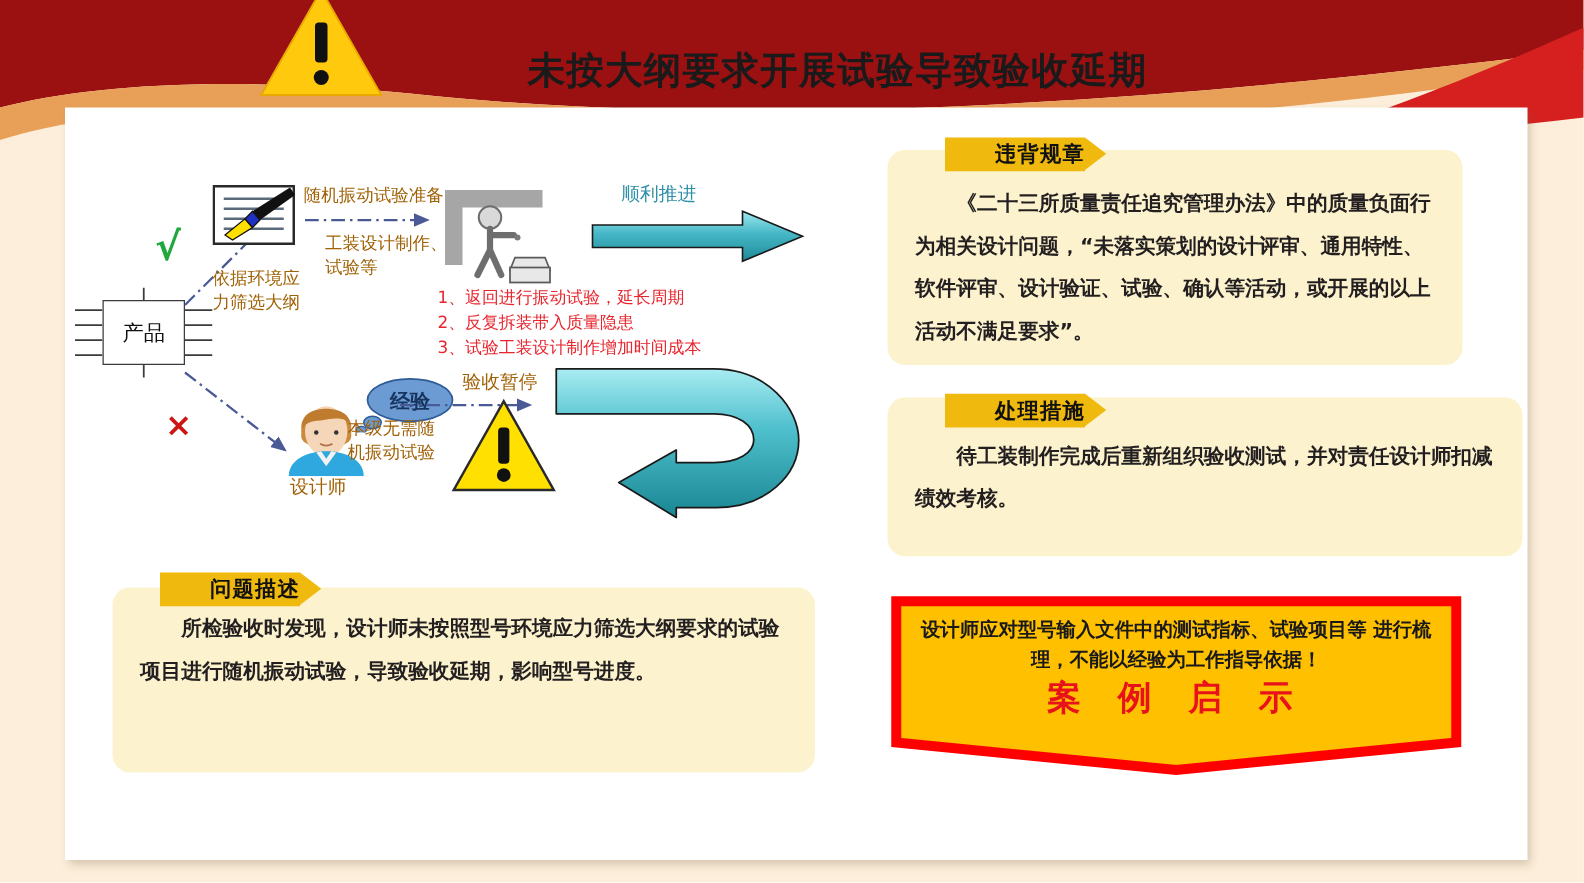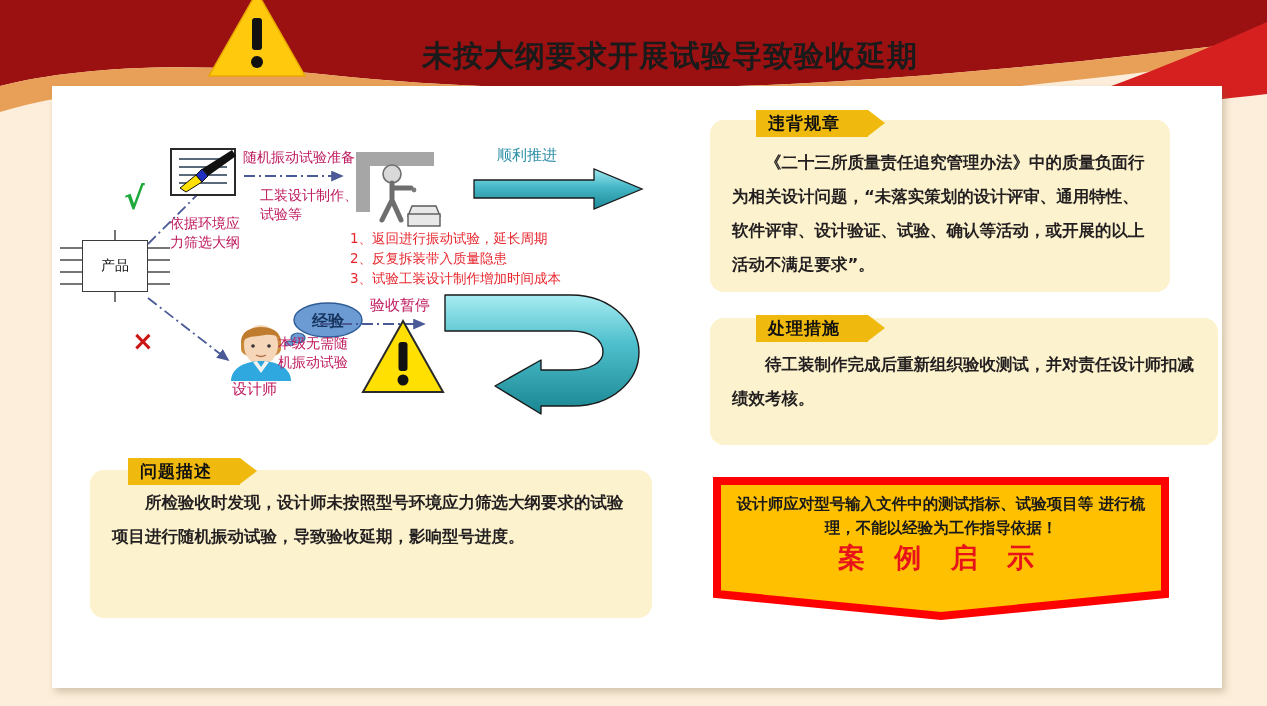--- a/index.html
+++ b/index.html
@@ -48,20 +48,21 @@
 
   
   .ribbon {
     position: absolute;
     height: 27px;
     background: #F0B90D;
     display: flex;
     align-items: center;
     padding-left: 12px;
     z-index: 5;
+    justify-content: flex-end;
   }
   .ribbon::after {
     content: "";
     position: absolute;
     right: -17px; top: 0;
     width: 0; height: 0;
     border-top: 13.5px solid transparent;
     border-bottom: 13.5px solid transparent;
     border-left: 17px solid #F0B90D;
   }
@@ -118,21 +119,21 @@
   #inspiration-sub {
     font-size: 15.5px; font-weight: bold; color: #191919;
     line-height: 24px; padding: 0 18px;
   }
 
   
   #diagram { position: absolute; left: 60px; top: 130px; width: 640px; height: 300px; }
   .d-label {
     position: absolute;
     font-size: 14px;
-    color: #be185d;
+    color: #a16207;
     line-height: 19px;
     white-space: pre-line;
   }
   .d-red {
     position: absolute;
     font-size: 13.5px;
     color: #E8262E;
     line-height: 20px;
     white-space: pre-line;
   }
@@ -147,21 +148,21 @@
   }
   .d-cross {
     position: absolute;
     font-size: 26px; color: #CC1515; font-weight: bold;
   }
   .d-box {
     position: absolute;
     border: 1.6px solid #3B3B3B;
     background: #fff;
     display: flex; align-items: center; justify-content: center;
-    font-size: 14px; color: #101010;
+    font-size: 17px; color: #101010;
   }
 </style>
 </head>
 <body>
 
 <div id="slide">
 
   <div class="bg-layer">
     <svg class="bg-svg" viewBox="0 0 1267 706" xmlns="http://www.w3.org/2000/svg">
       <rect x="0" y="0" width="1267" height="706" fill="#FCEEDA"></rect>

